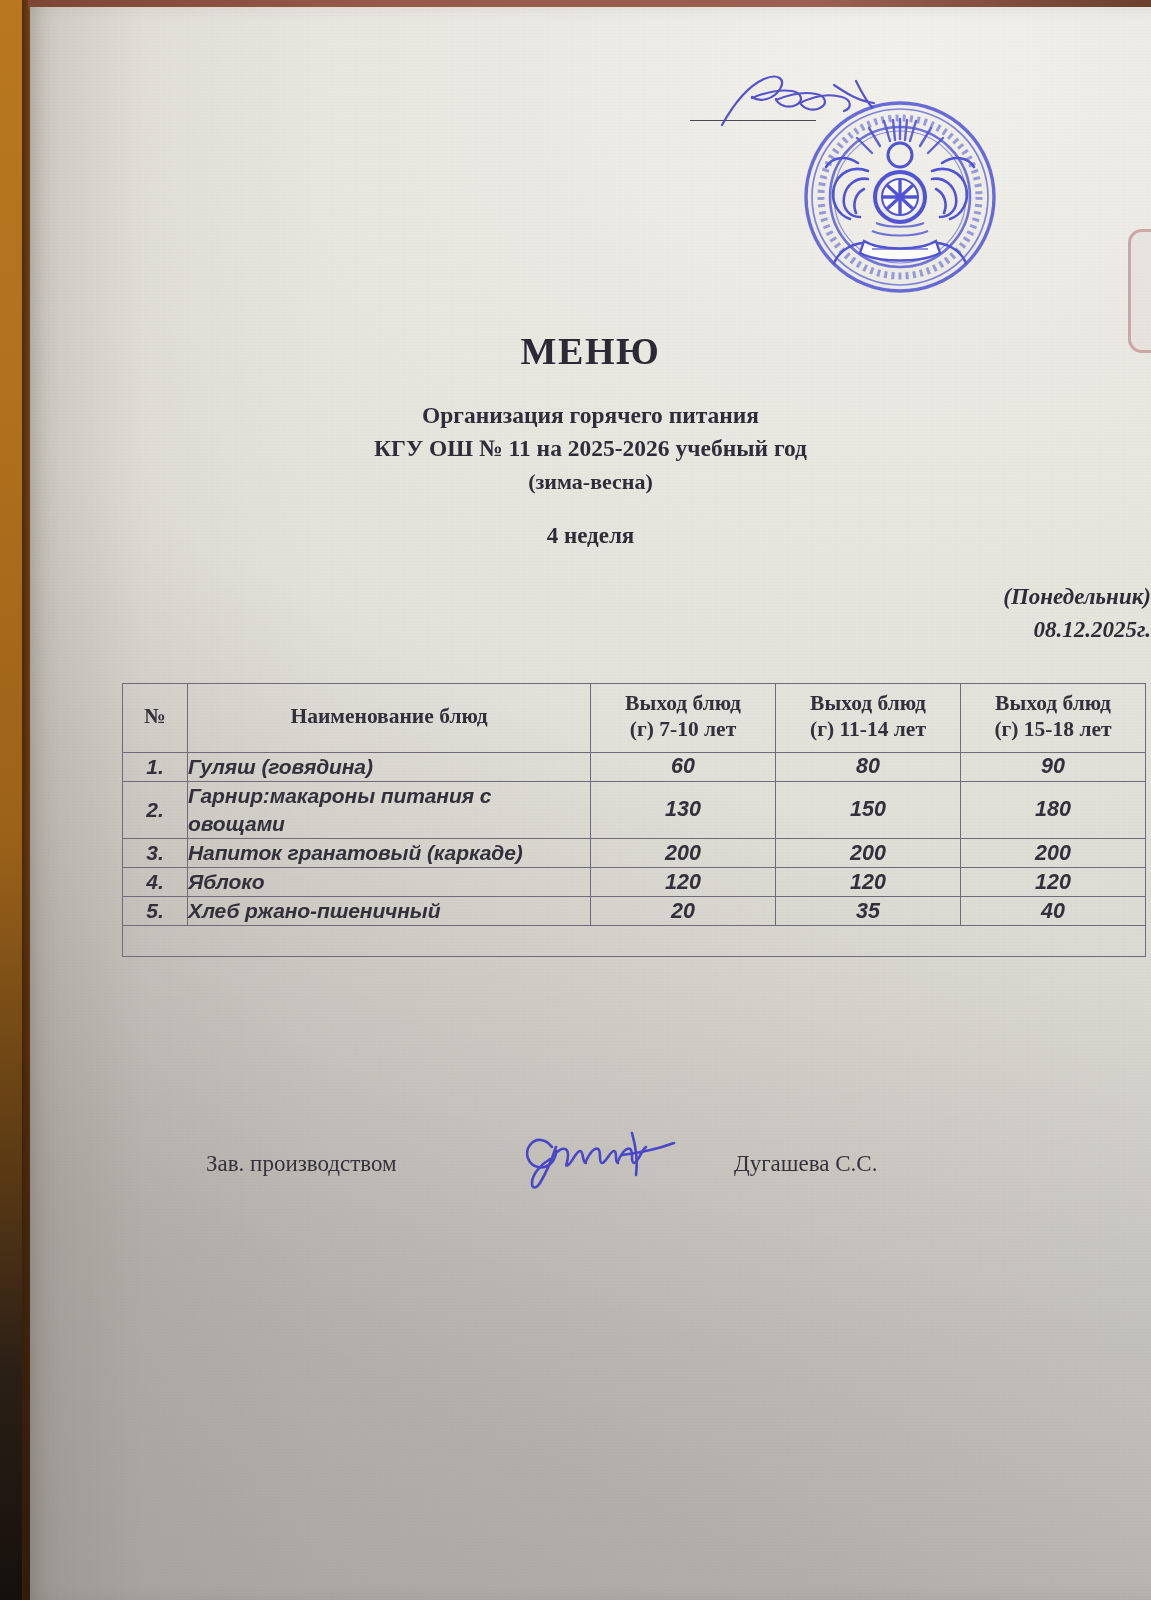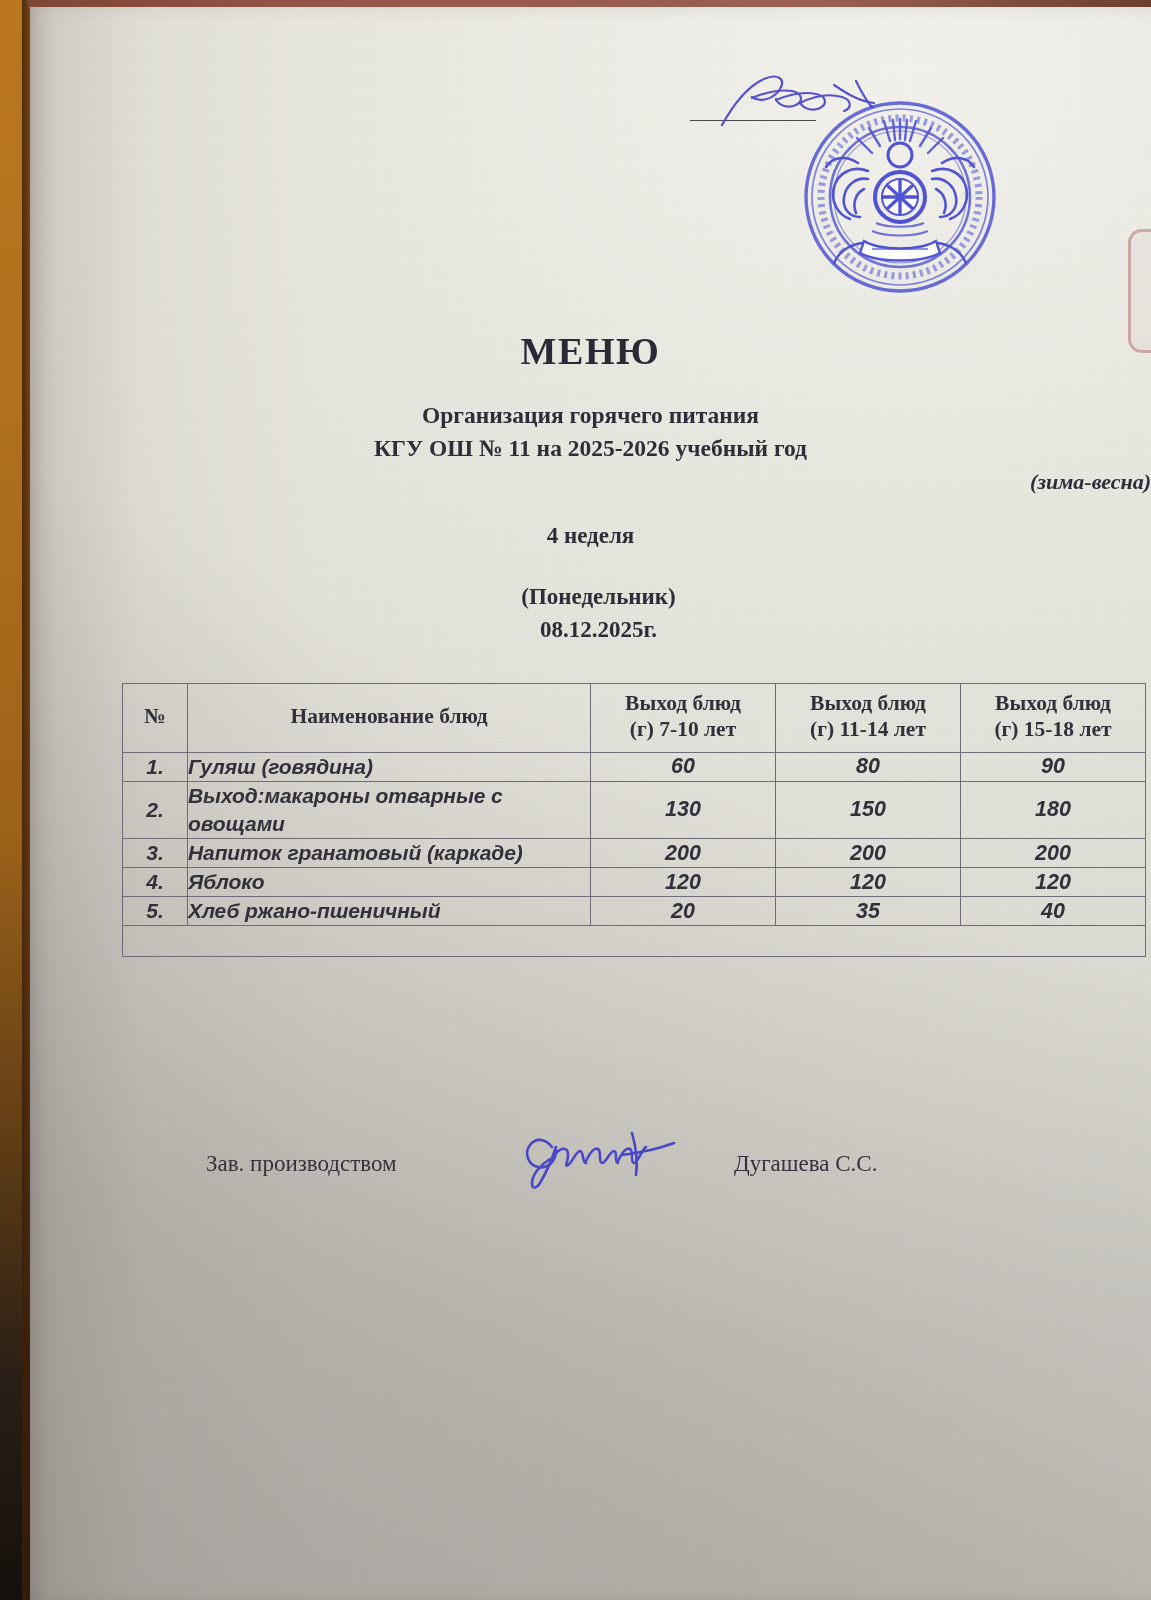--- a/index.html
+++ b/index.html
@@ -157,41 +157,40 @@
     top: 392px;
     text-align: center;
     font-size: 23.5px;
     font-weight: bold;
     line-height: 1.4;
     color: #2f2d39;
   }
   #subtitle .season {
     display: block;
     margin-top: 2px;
-    font-style: italic;
     font-weight: bold;
     font-size: 22px;
-    text-align: right;
   }
   #week {
     position: absolute;
     left: 0; right: 0;
     top: 516px;
     text-align: center;
     font-size: 23px;
     font-weight: bold;
   }
   #daydate {
     position: absolute;
     left: 16px; right: 0;
     top: 574px;
-    text-align: center;
+    text-align: right;
     font-size: 23px;
     font-weight: bold;
     line-height: 1.42;
+    font-style: italic;
   }
   #daydate .ln { display: block; }
 
   
   #menu-table-wrap {
     position: absolute;
     left: 92px;
     top: 676px;
     width: 978px;
   }
@@ -419,21 +418,21 @@
             <tr>
               <td class="c-no">1.</td>
               <td class="c-name">Гуляш (говядина)</td>
               <td class="c-val">60</td>
               <td class="c-val">80</td>
               <td class="c-val">90</td>
             </tr>
 
             <tr>
               <td class="c-no">2.</td>
-              <td class="c-name">Выход:макароны отварные с овощами</td>
+              <td class="c-name">Гарнир:макароны питания с овощами</td>
               <td class="c-val">130</td>
               <td class="c-val">150</td>
               <td class="c-val">180</td>
             </tr>
 
             <tr>
               <td class="c-no">3.</td>
               <td class="c-name">Напиток гранатовый (каркаде)</td>
               <td class="c-val">200</td>
               <td class="c-val">200</td>

